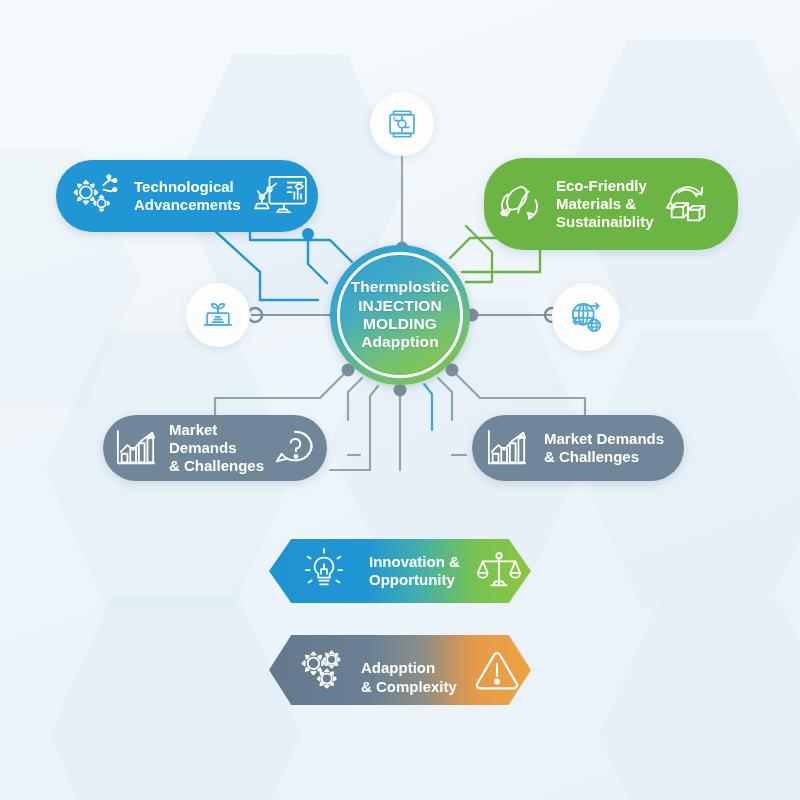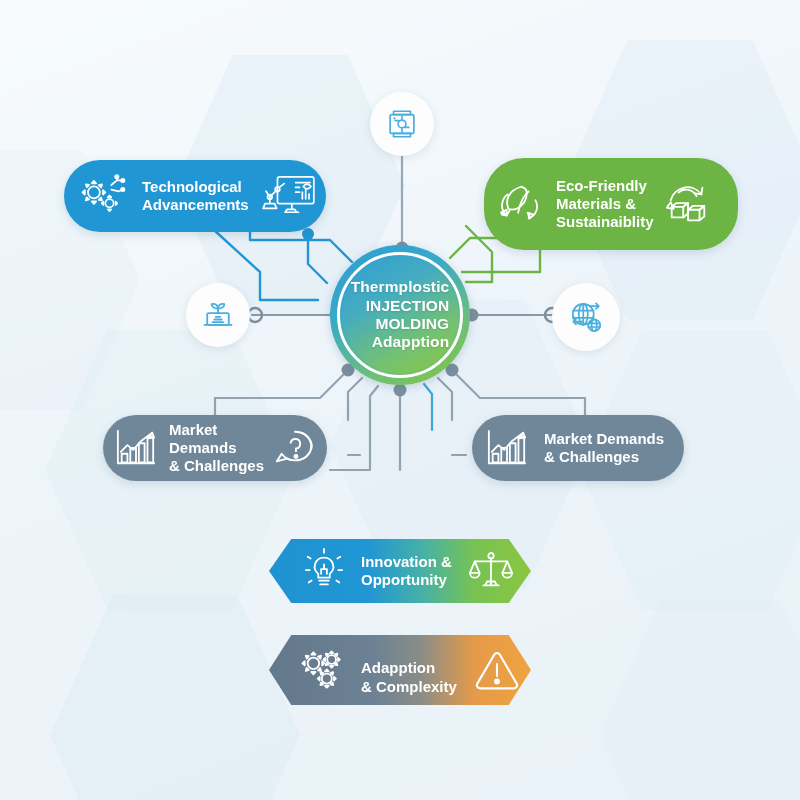--- a/index.html
+++ b/index.html
@@ -22,21 +22,21 @@
   
   .hub{position:absolute;left:330px;top:245px;width:140px;height:140px;z-index:4;}
   .hub-outer{position:absolute;inset:0;border-radius:50%;
     background:linear-gradient(150deg,#2d9cd4 0%,#3aa9c8 35%,#6dbf7a 70%,#86c440 100%);
     box-shadow:0 2px 10px rgba(40,90,120,.22);}
   .hub-ring{position:absolute;inset:7px;border-radius:50%;
     border:3px solid #ffffff;}
   .hub-inner{position:absolute;inset:12px;border-radius:50%;
     background:linear-gradient(150deg,#2f9fd2 0%,#45acc0 35%,#73c173 70%,#8cc63f 100%);
     display:flex;align-items:center;justify-content:center;}
-  .hub-text{color:#fff;text-align:right;line-height:1.18;font-size:15.5px;
+  .hub-text{color:#fff;text-align:center;line-height:1.18;font-size:15.5px;
     font-weight:700;letter-spacing:.1px;text-shadow:0 1px 2px rgba(0,0,0,.12);}
   .hub-text span{display:block;}
 
   
   .icircle{position:absolute;border-radius:50%;background:#fdfdfe;z-index:3;
     display:flex;align-items:center;justify-content:center;
     box-shadow:0 2px 9px rgba(60,100,130,.13);}
 
   
   .pill{position:absolute;z-index:3;display:flex;align-items:center;
@@ -157,21 +157,21 @@
         <path d="M7.7 15 h22.6 M7.7 23 h22.6 M19 7.5 v23"></path>
         <circle cx="31" cy="31" r="6.5"></circle>
         <ellipse cx="31" cy="31" rx="2.8" ry="6.5"></ellipse>
         <path d="M24.6 29 h12.8 M24.6 33 h12.8"></path>
         <path d="M26 10 h10 l-3 -3 M36 10 l-3 3"></path>
         <path d="M18 27 H8 l3 -3 M8 27 l3 3"></path>
       </g>
     </svg>
   </div>
 
-  <div class="pill pill-blue" style="left:64px;top:160px;width:262px;height:72px;padding:0 14px;">
+  <div class="pill pill-blue" style="left:56px;top:160px;width:262px;height:72px;padding:0 14px;">
     <span class="pic">
       <svg width="52" height="44" viewBox="0 0 56 48">
         <g fill="none" stroke="#fff" stroke-width="1.9" stroke-linejoin="round" stroke-linecap="round">
           <circle cx="17" cy="20" r="6.5"></circle>
           <path d="M17 7.5 l2.4 2.6 h-4.8z M17 32.5 l2.4 -2.6 h-4.8z M4.5 20 l2.6 2.4 v-4.8z M29.5 20 l-2.6 2.4 v-4.8z
                    M8.2 11.2 l3.5 .6 -2.4 2.6z M25.8 28.8 l-3.5 -.6 2.4 -2.6z M8.2 28.8 l.9 -3.4 2.6 2.4z M25.8 11.2 l-.9 3.4 -2.6 -2.4z"></path>
           <circle cx="34" cy="32" r="4.5"></circle>
           <path d="M34 23.5 l1.8 1.8 h-3.6z M34 40.5 l1.8 -1.8 h-3.6z M25.5 32 l1.8 1.8 v-3.6z M42.5 32 l-1.8 1.8 v-3.6z"></path>
           <path d="M36 12 l6 -5 M42 7 v-4 M42 7 h6 M36 17 l8 2 M44 19 l4 -2"></path>
           <circle cx="42" cy="3" r="1.8" fill="#fff"></circle>
@@ -303,21 +303,21 @@
     <span class="pic" style="margin-left:34px;">
       <svg width="42" height="44" viewBox="0 0 42 46">
         <g fill="none" stroke="#fff" stroke-width="1.9" stroke-linejoin="round" stroke-linecap="round">
           <path d="M21 9 a9.5 9.5 0 0 0 -6 17 v4 h12 v-4 a9.5 9.5 0 0 0 -6 -17z"></path>
           <path d="M16 33 h10 M17 37 h8"></path>
           <path d="M18 26 v-5 h6 v5 M21 21 v-5"></path>
           <path d="M21 4 v-4 M7 10 l-3 -2 M35 10 l3 -2 M6 22 h-4 M36 22 h4 M8 33 l-3 2 M34 33 l3 2"></path>
         </g>
       </svg>
     </span>
-    <span class="ctxt" style="margin-left:16px;">Innovation &amp;
+    <span class="ctxt" style="margin-left:24px;">Innovation &amp;
 Opportunity</span>
     <span class="pic" style="margin-left:16px;">
       <svg width="46" height="44" viewBox="0 0 46 46">
         <g fill="none" stroke="#fff" stroke-width="1.9" stroke-linejoin="round" stroke-linecap="round">
           <circle cx="23" cy="7" r="2.8"></circle>
           <path d="M23 10 v28"></path>
           <path d="M6 13 h34"></path>
           <path d="M6 13 l-5 12 h10z"></path>
           <path d="M40 13 l-5 12 h10z"></path>
           <path d="M1 25 a5 5 0 0 0 10 0 M35 25 a5 5 0 0 0 10 0"></path>

